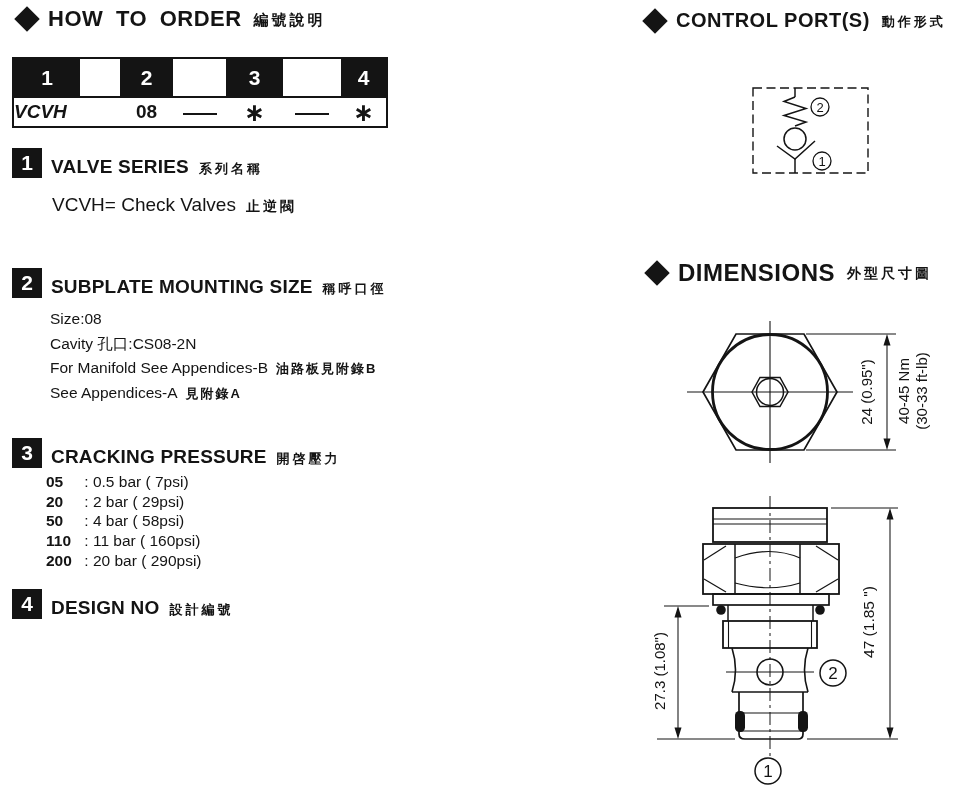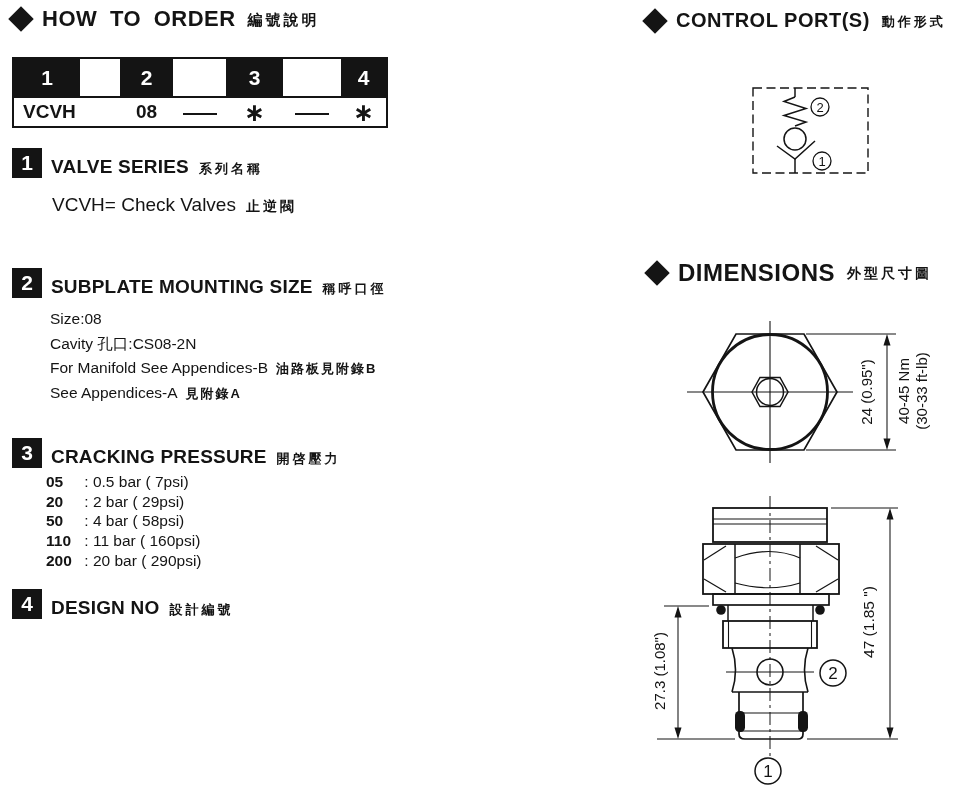--- a/index.html
+++ b/index.html
@@ -17,21 +17,21 @@
   .h-cjk{font-weight:700;margin-left:12px;letter-spacing:3px;white-space:nowrap;position:relative;top:1px;}
   
   .ot{left:12px;top:57px;width:376px;}
   .ot-row{display:flex;box-sizing:border-box;}
   .ot-head{height:39px;border:2px solid #141414;border-bottom:none;}
   .ot-vals{height:32px;border:2px solid #141414;}
   .cell{display:flex;align-items:center;justify-content:center;box-sizing:border-box;height:100%;white-space:nowrap;}
   .hc{background:#141414;color:#ffffff;font-weight:700;font-size:21px;}
   .hs{background:#ffffff;}
   .vc{font-weight:700;font-size:19px;}
-  .vc.first{justify-content:flex-start;padding-left:9px;}
+  .vc.first{justify-content:flex-start;padding-left:0;font-style:italic;}
   .dash{display:inline-block;transform:scaleX(1.7);font-weight:700;font-size:20px;}
   .star{font-size:25px;font-weight:700;font-family:"DejaVu Sans",sans-serif;}
   
   .sec{display:flex;align-items:flex-start;}
   .badge{width:30px;height:30px;background:#141414;color:#fff;font-weight:700;font-size:21px;
          display:flex;align-items:center;justify-content:center;flex:none;margin-right:9px;}
   .sec-title{display:flex;align-items:baseline;margin-top:8px;}
   .st{font-weight:700;font-size:19px;white-space:nowrap;letter-spacing:.2px;}
   .st-cjk{font-size:13px;font-weight:700;margin-left:10px;letter-spacing:3px;white-space:nowrap;}
   .bodyline{font-size:15.5px;white-space:nowrap;}
@@ -40,21 +40,21 @@
   .big-line .cjk{font-size:14px;font-weight:700;margin-left:10px;letter-spacing:3px;}
   .sub2 div{line-height:23.6px;}
   .cp-list div{line-height:19.7px;font-size:15.5px;white-space:nowrap;}
   .code{display:inline-block;width:34px;text-align:left;font-weight:700;}
   svg{position:absolute;overflow:visible;}
   svg text{fill:#141414;stroke:none;font-family:"Liberation Sans","DejaVu Sans",sans-serif;}
 </style>
 </head>
 <body>
 
-<div class="abs hdr" style="left:8px;top:6px;">
+<div class="abs hdr" style="left:14px;top:6px;">
   <span class="diamond big"></span>
   <span class="h-en" style="font-size:22px;word-spacing:6px;">HOW TO ORDER</span>
   <span class="h-cjk" style="font-size:15px;">編號說明</span>
 </div>
 
 <div class="abs ot">
   <div class="ot-row ot-head">
     <div class="cell hc" style="width:66px;">1</div>
     <div class="cell hs" style="width:40px;"></div>
     <div class="cell hc" style="width:53px;">2</div>

